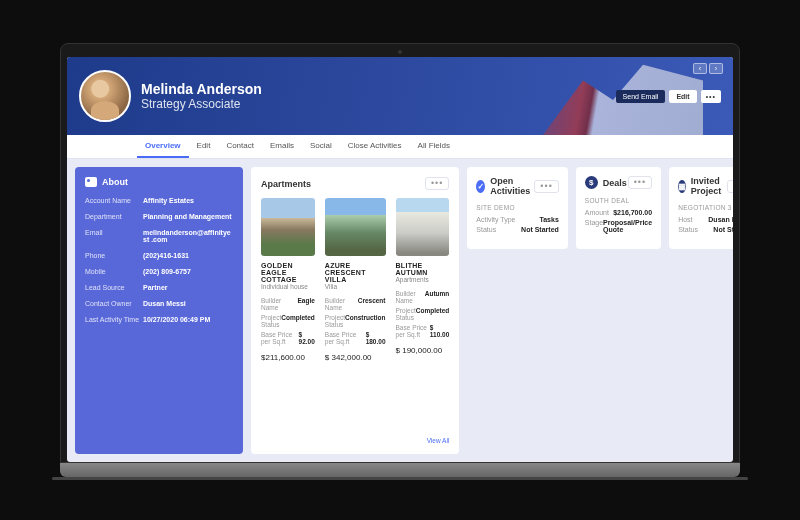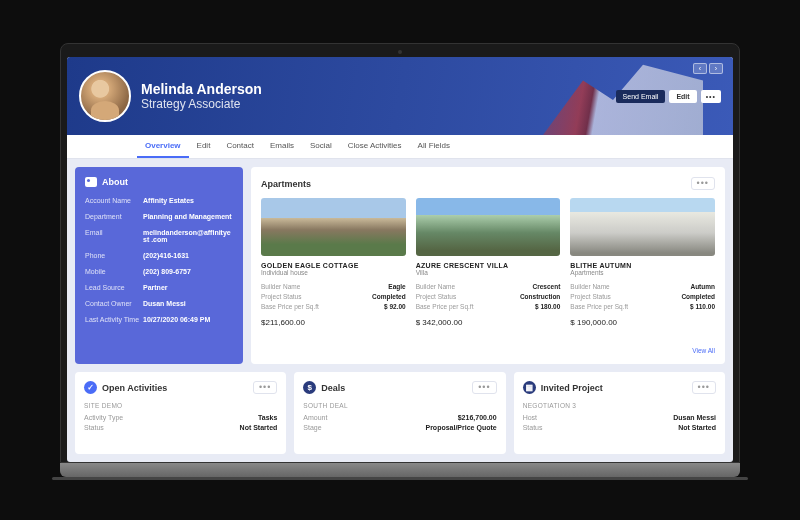--- a/index.html
+++ b/index.html
@@ -20,21 +20,21 @@
 .hero-actions{margin-left:auto;display:flex;gap:4px;z-index:2;align-items:center}
 .nav-arrows{position:absolute;top:6px;right:10px;display:flex;gap:2px;z-index:2}
 .arrow{width:14px;height:11px;background:rgba(255,255,255,.2);border:1px solid rgba(255,255,255,.5);border-radius:2px;font-size:7px;display:flex;align-items:center;justify-content:center;cursor:pointer;color:#fff}
 .btn{font-size:7px;padding:3px 7px;border-radius:2px;cursor:pointer;border:none}
 .btn-dark{background:#1a2b5c;color:#fff}
 .btn-light{background:#fff;color:#333;font-weight:600}
 .btn-more{background:#fff;color:#333;letter-spacing:1px;padding:3px 5px}
 .tabs{display:flex;background:#fff;padding:0 70px;border-bottom:1px solid #e0e3ed}
 .tab{font-size:8px;padding:6px 8px;color:#555;cursor:pointer;border-bottom:2px solid transparent}
 .tab.active{color:#4a6cf7;border-bottom-color:#4a6cf7;font-weight:600}
-.content{flex:1;padding:8px;display:flex;flex-direction:column;gap:8px;overflow:hidden}
+.content{flex:1;padding:8px;display:flex;flex-direction:row;gap:8px;overflow:hidden}
 .row1{display:flex;gap:8px;flex:1;min-height:0}
 .about{width:168px;background:#5968d9;border-radius:4px;padding:10px;color:#fff;font-size:7px}
 .about-head{display:flex;align-items:center;gap:5px;font-size:9px;font-weight:600;margin-bottom:10px}
 .about-icon{width:12px;height:10px;background:#fff;border-radius:2px;position:relative}
 .about-icon::after{content:'';position:absolute;top:2px;left:2px;width:3px;height:3px;background:#5968d9;border-radius:50%}
 .about-row{display:flex;margin-bottom:9px}
 .about-label{width:58px;opacity:.8}
 .about-val{font-weight:700;flex:1;word-break:break-all}
 .props{flex:1;background:#fff;border-radius:4px;padding:10px;display:flex;flex-direction:column}
 .panel-head{display:flex;align-items:center;justify-content:space-between;margin-bottom:8px}

